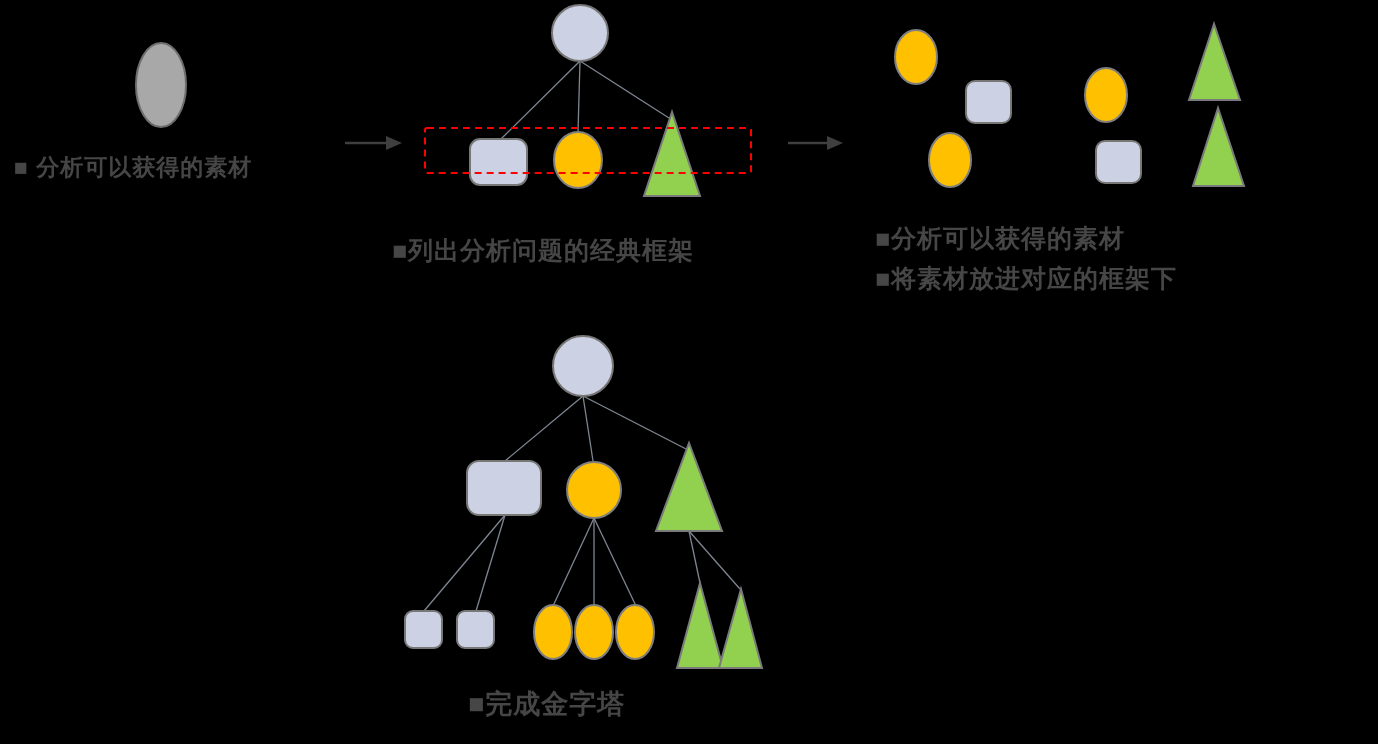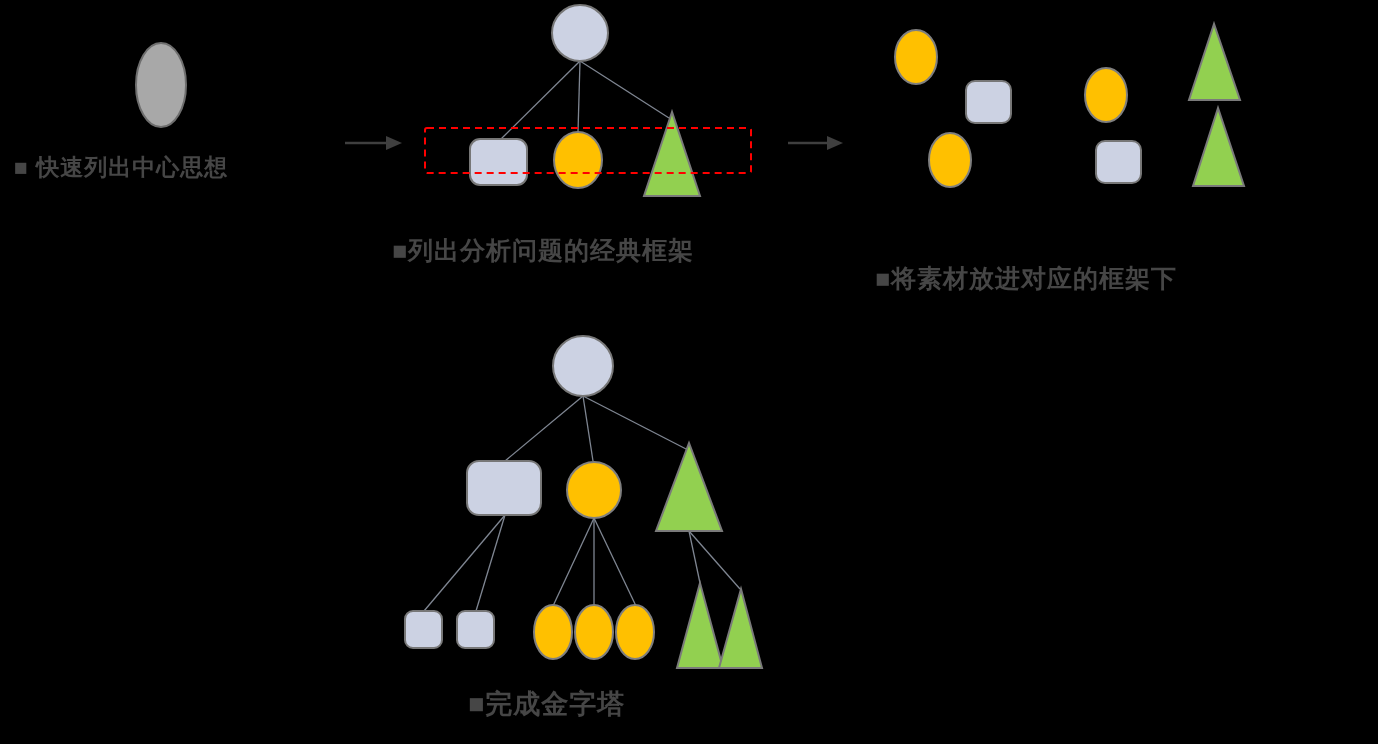--- a/index.html
+++ b/index.html
@@ -105,18 +105,19 @@
     <rect x="457" y="611" width="37" height="37" rx="8" fill="var(--shape-blue-fill)" stroke="var(--shape-blue-stroke)" stroke-width="2"></rect>
 
     <ellipse cx="553" cy="632" rx="19" ry="27" fill="var(--shape-orange-fill)" stroke="var(--shape-orange-stroke)" stroke-width="2"></ellipse>
     <ellipse cx="594" cy="632" rx="19" ry="27" fill="var(--shape-orange-fill)" stroke="var(--shape-orange-stroke)" stroke-width="2"></ellipse>
     <ellipse cx="635" cy="632" rx="19" ry="27" fill="var(--shape-orange-fill)" stroke="var(--shape-orange-stroke)" stroke-width="2"></ellipse>
 
     <polygon points="700,583 677,668 723,668" fill="var(--shape-green-fill)" stroke="var(--shape-green-stroke)" stroke-width="2"></polygon>
     <polygon points="741,589 719,668 762,668" fill="var(--shape-green-fill)" stroke="var(--shape-green-stroke)" stroke-width="2"></polygon>
   </svg>
 
-  <div class="caption s1">■ 快速列出中心思想</div>
+  <div class="caption s1">■ 分析可以获得的素材</div>
   <div class="caption s2">■列出分析问题的经典框架</div>
+  <div class="caption s3a">■分析可以获得的素材</div>
   <div class="caption s4">■完成金字塔</div>
   <div class="caption s3b">■将素材放进对应的框架下</div>
 
 </div>
 
 </body></html>

